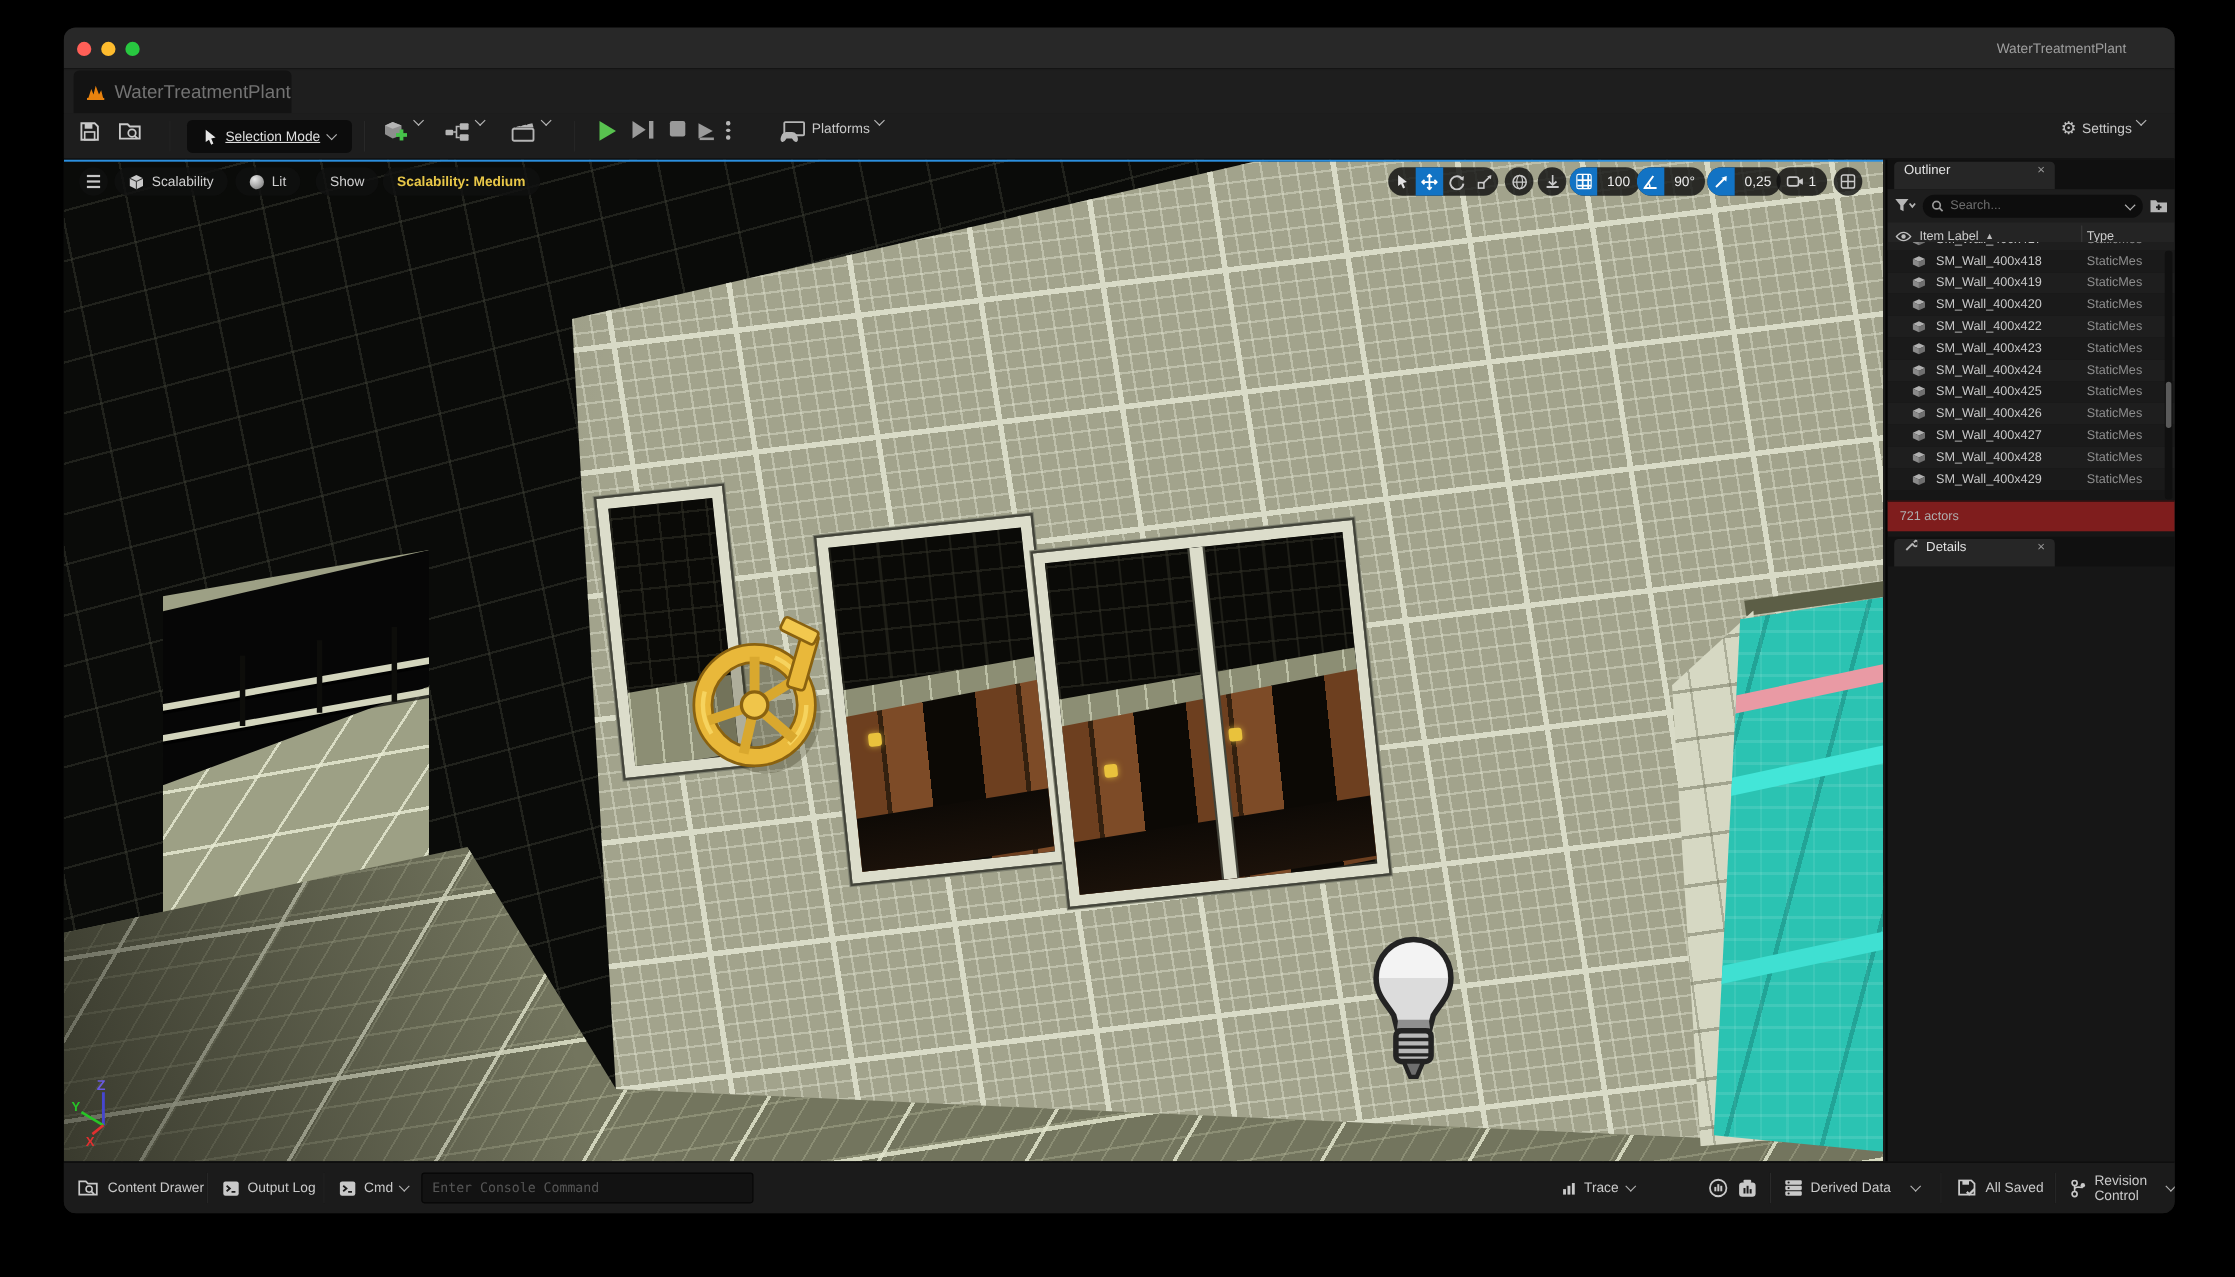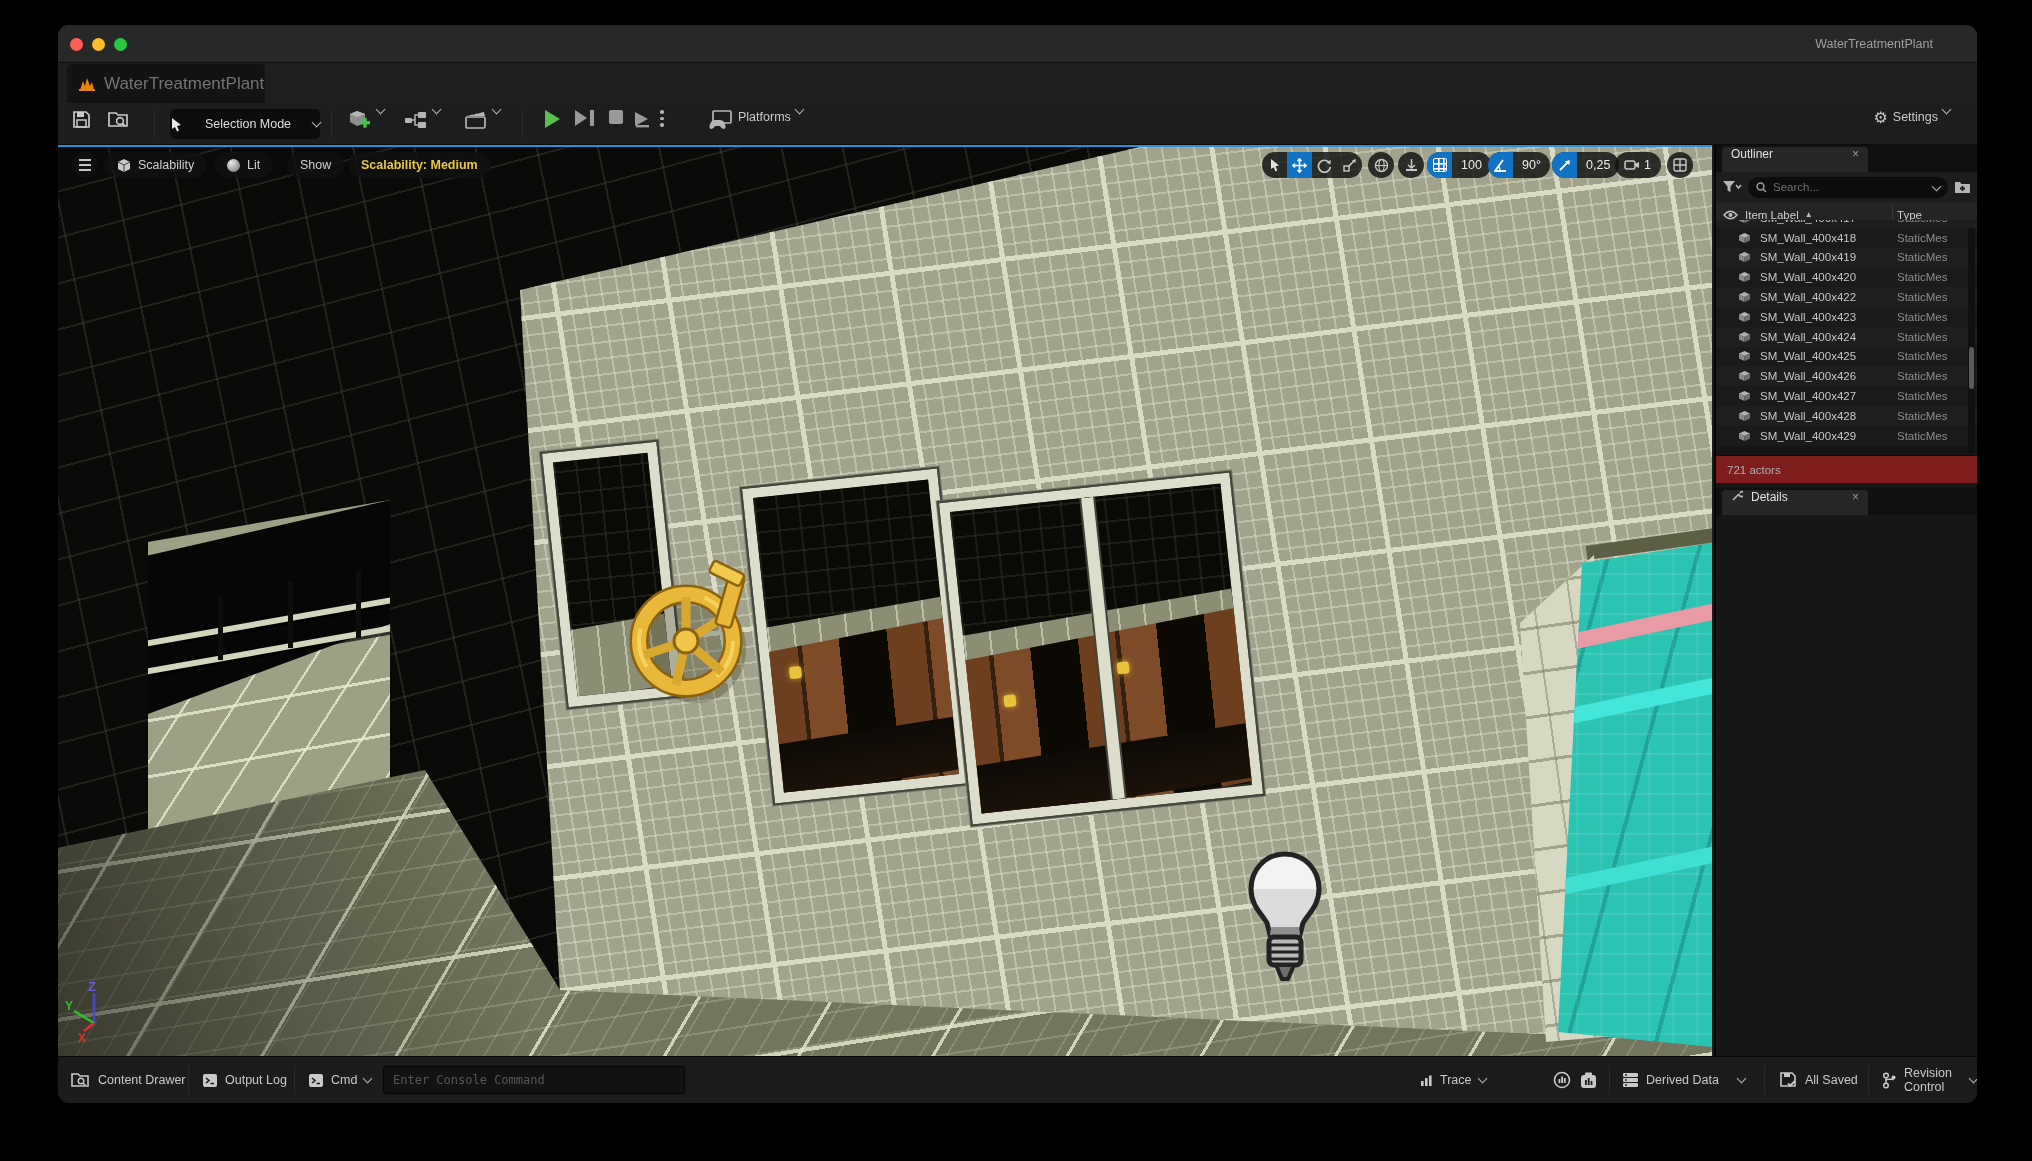--- a/index.html
+++ b/index.html
@@ -18,21 +18,21 @@
 
   
   .tabbar { position:absolute; left:0; top:39px; right:0; height:39px; background:#1e1e1e; }
   .asset-tab { position:absolute; left:9px; top:0; width:198px; height:39px; background:#131313; border-radius:5px 5px 0 0; display:flex; align-items:center; padding-left:12px; gap:9px; }
   .asset-tab .lbl { color:#737373; font-size:17px; }
 
   
   .toolbar { position:absolute; left:0; top:78px; right:0; height:42px; background:#1d1d1d; border-bottom:1px solid #0c0c0c; }
   .tb-sep { position:absolute; top:7px; width:1px; height:28px; background:#0a0a0a; border-right:1px solid #2c2c2c; }
   .tbtn { position:absolute; top:7px; height:28px; display:flex; align-items:flex-start; gap:5px; color:#c9c9c9; font-size:12.5px; cursor:pointer; }
-  .mode-pill { position:absolute; left:112px; top:6px; width:150px; height:30px; background:#0c0c0c; border-radius:5px; display:flex; align-items:center; justify-content:space-between; gap:7px; color:#dedede; font-size:12.5px; cursor:pointer; }
+  .mode-pill { position:absolute; left:112px; top:6px; width:150px; height:30px; background:#0c0c0c; border-radius:5px; display:flex; align-items:center; justify-content:center; gap:7px; color:#dedede; font-size:12.5px; cursor:pointer;text-decoration:underline; }
   .chev { width:7px; height:7px; border-right:1.7px solid #b5b5b5; border-bottom:1.7px solid #b5b5b5; transform:rotate(45deg); display:inline-block; margin-top:-4px; flex:none; }
   .kebab { display:inline-flex; flex-direction:column; gap:3px; }
   .kebab i { width:3.5px; height:3.5px; border-radius:50%; background:#b5b5b5; }
   .tri-play { width:0; height:0; border-left:15px solid #58c24f; border-top:9px solid transparent; border-bottom:9px solid transparent; }
   .tri-gray { width:0; height:0; border-left:12px solid #9a9a9a; border-top:8px solid transparent; border-bottom:8px solid transparent; }
   .sq-gray { width:14px; height:14px; background:#9a9a9a; border-radius:2px; }
   .gear-glyph { font-size:16px; color:#c3c3c3; line-height:1; }
 
   
   .main { position:absolute; left:0; top:120px; right:0; height:911px; }

